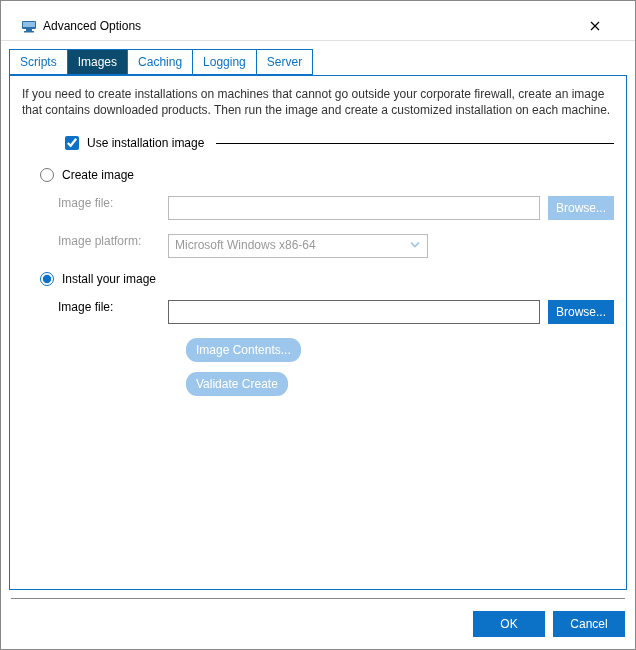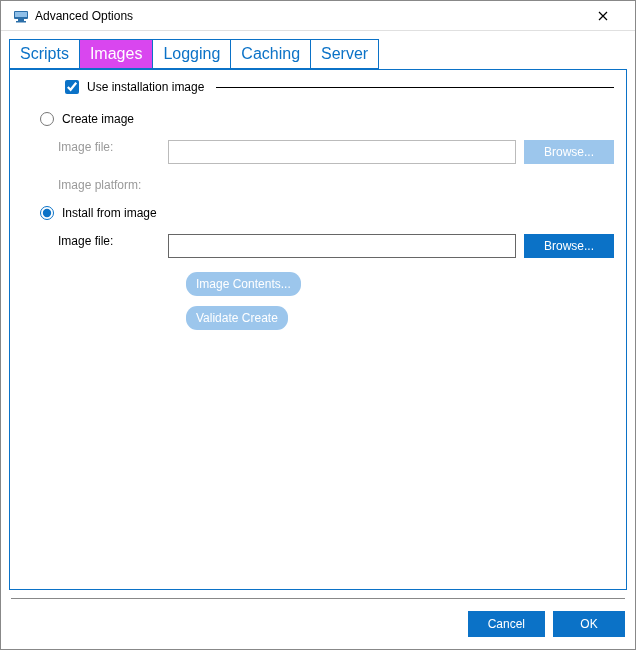--- a/index.html
+++ b/index.html
@@ -13,43 +13,44 @@
     height: 650px;
     border: 1px solid #888;
     display: flex;
     flex-direction: column;
   }
   
   .titlebar {
     display: flex;
     align-items: center;
     height: 30px;
-    padding: 0 12px;
+    padding: 0 20px;
     border-bottom: 1px solid #e0e0e0;
+    margin-top: 10px;
   }
   .titlebar .app-icon { width: 16px; height: 16px; margin-right: 6px; display:flex; align-items:center; justify-content:center; }
   .titlebar .title { flex: 1; font-size: 12px; }
   .titlebar .close-btn { width: 40px; height: 100%; display:flex; align-items:center; justify-content:center; cursor: default; }
   
   .tabstrip {
     display: flex;
     padding: 8px 8px 0 8px;
   }
   .tab {
     padding: 5px 10px;
     border: 1px solid #0b72c7;
     border-left-width: 0;
     color: #0b72c7;
     cursor: default;
     background: #fff;
-    font-size: 16px;
+    font-size: 12px;
   }
   .tab:first-child { border-left-width: 1px; }
   .tab.active {
-    background: #d946ef;
+    background: #0c4a6e;
     color: #fff;
   }
   
   .panel {
     margin: 0 8px 8px 8px;
     border: 1px solid #0b72c7;
     flex: 1;
     padding: 10px 12px 12px 12px;
     overflow: hidden;
   }
@@ -106,21 +107,21 @@
     min-width: 0;
   }
   input.text-input[disabled] {
     border-color: #bbb;
     background: #fff;
     color: #999;
   }
   .btn {
     height: 24px;
     min-width: 62px;
-    padding: 0 20px;
+    padding: 0 8px;
     background: #0b72c7;
     color: #fff;
     border: none;
     font: inherit;
     cursor: default;
     margin-left: 8px;
   }
   .btn.disabled {
     background: #9cc6ec;
     color: #fff;
@@ -179,26 +180,27 @@
   <div class="close-btn">
     <svg width="10" height="10" viewBox="0 0 10 10">
         <path d="M1 1 L9 9 M9 1 L1 9" stroke="currentColor" stroke-width="1.2"></path>
       </svg>
   </div>
 </div>
 
 <div class="tabstrip">
   <div class="tab">Scripts</div>
   <div class="tab active">Images</div>
+  <div class="tab">Caching</div>
   <div class="tab">Logging</div>
-  <div class="tab">Caching</div>
   <div class="tab">Server</div>
 </div>
 
 <div class="panel">
+  <div class="intro">If you need to create installations on machines that cannot go outside your corporate firewall, create an image that contains downloaded products. Then run the image and create a customized installation on each machine.</div>
 
   <div class="check-row">
     <input type="checkbox" checked="" style="">
     <span>Use installation image</span>
     <div class="rule"></div>
   </div>
 
   <div class="section">
 
     <div class="radio-row">
@@ -207,39 +209,49 @@
     </div>
 
     <div class="field-row">
       <span class="field-label disabled">Image file:</span>
       <input class="text-input" disabled="" value="" style="">
       <button class="btn disabled">Browse...</button>
     </div>
 
     <div class="field-row">
       <span class="field-label disabled">Image platform:</span>
+      <div class="select-wrap">
+        <div class="select-display">
+          <span>Microsoft Windows x86-64</span>
+          <span class="select-caret">
+            <svg width="12" height="12" viewBox="0 0 12 12">
+                <path d="M2 4 L6 8 L10 4" fill="none" stroke="currentColor" stroke-width="1.6"></path>
+              </svg>
+          </span>
+        </div>
+      </div>
     </div>
 
     <div class="radio-row">
       <input type="radio" name="imgmode" checked="" style="">
-      <span>Install from image</span>
+      <span>Install your image</span>
     </div>
 
     <div class="field-row">
       <span class="field-label">Image file:</span>
       <input class="text-input" value="" style="">
       <button class="btn">Browse...</button>
     </div>
 
     <div class="stack-btns">
       <button class="btn disabled wide">Image Contents...</button>
       <button class="btn disabled wide">Validate Create</button>
     </div>
 
   </div>
 </div>
 
 <div class="separator"></div>
 
 <div class="footer">
+  <button class="btn">OK</button>
   <button class="btn">Cancel</button>
-  <button class="btn">OK</button>
 </div>
 
 </body></html>

